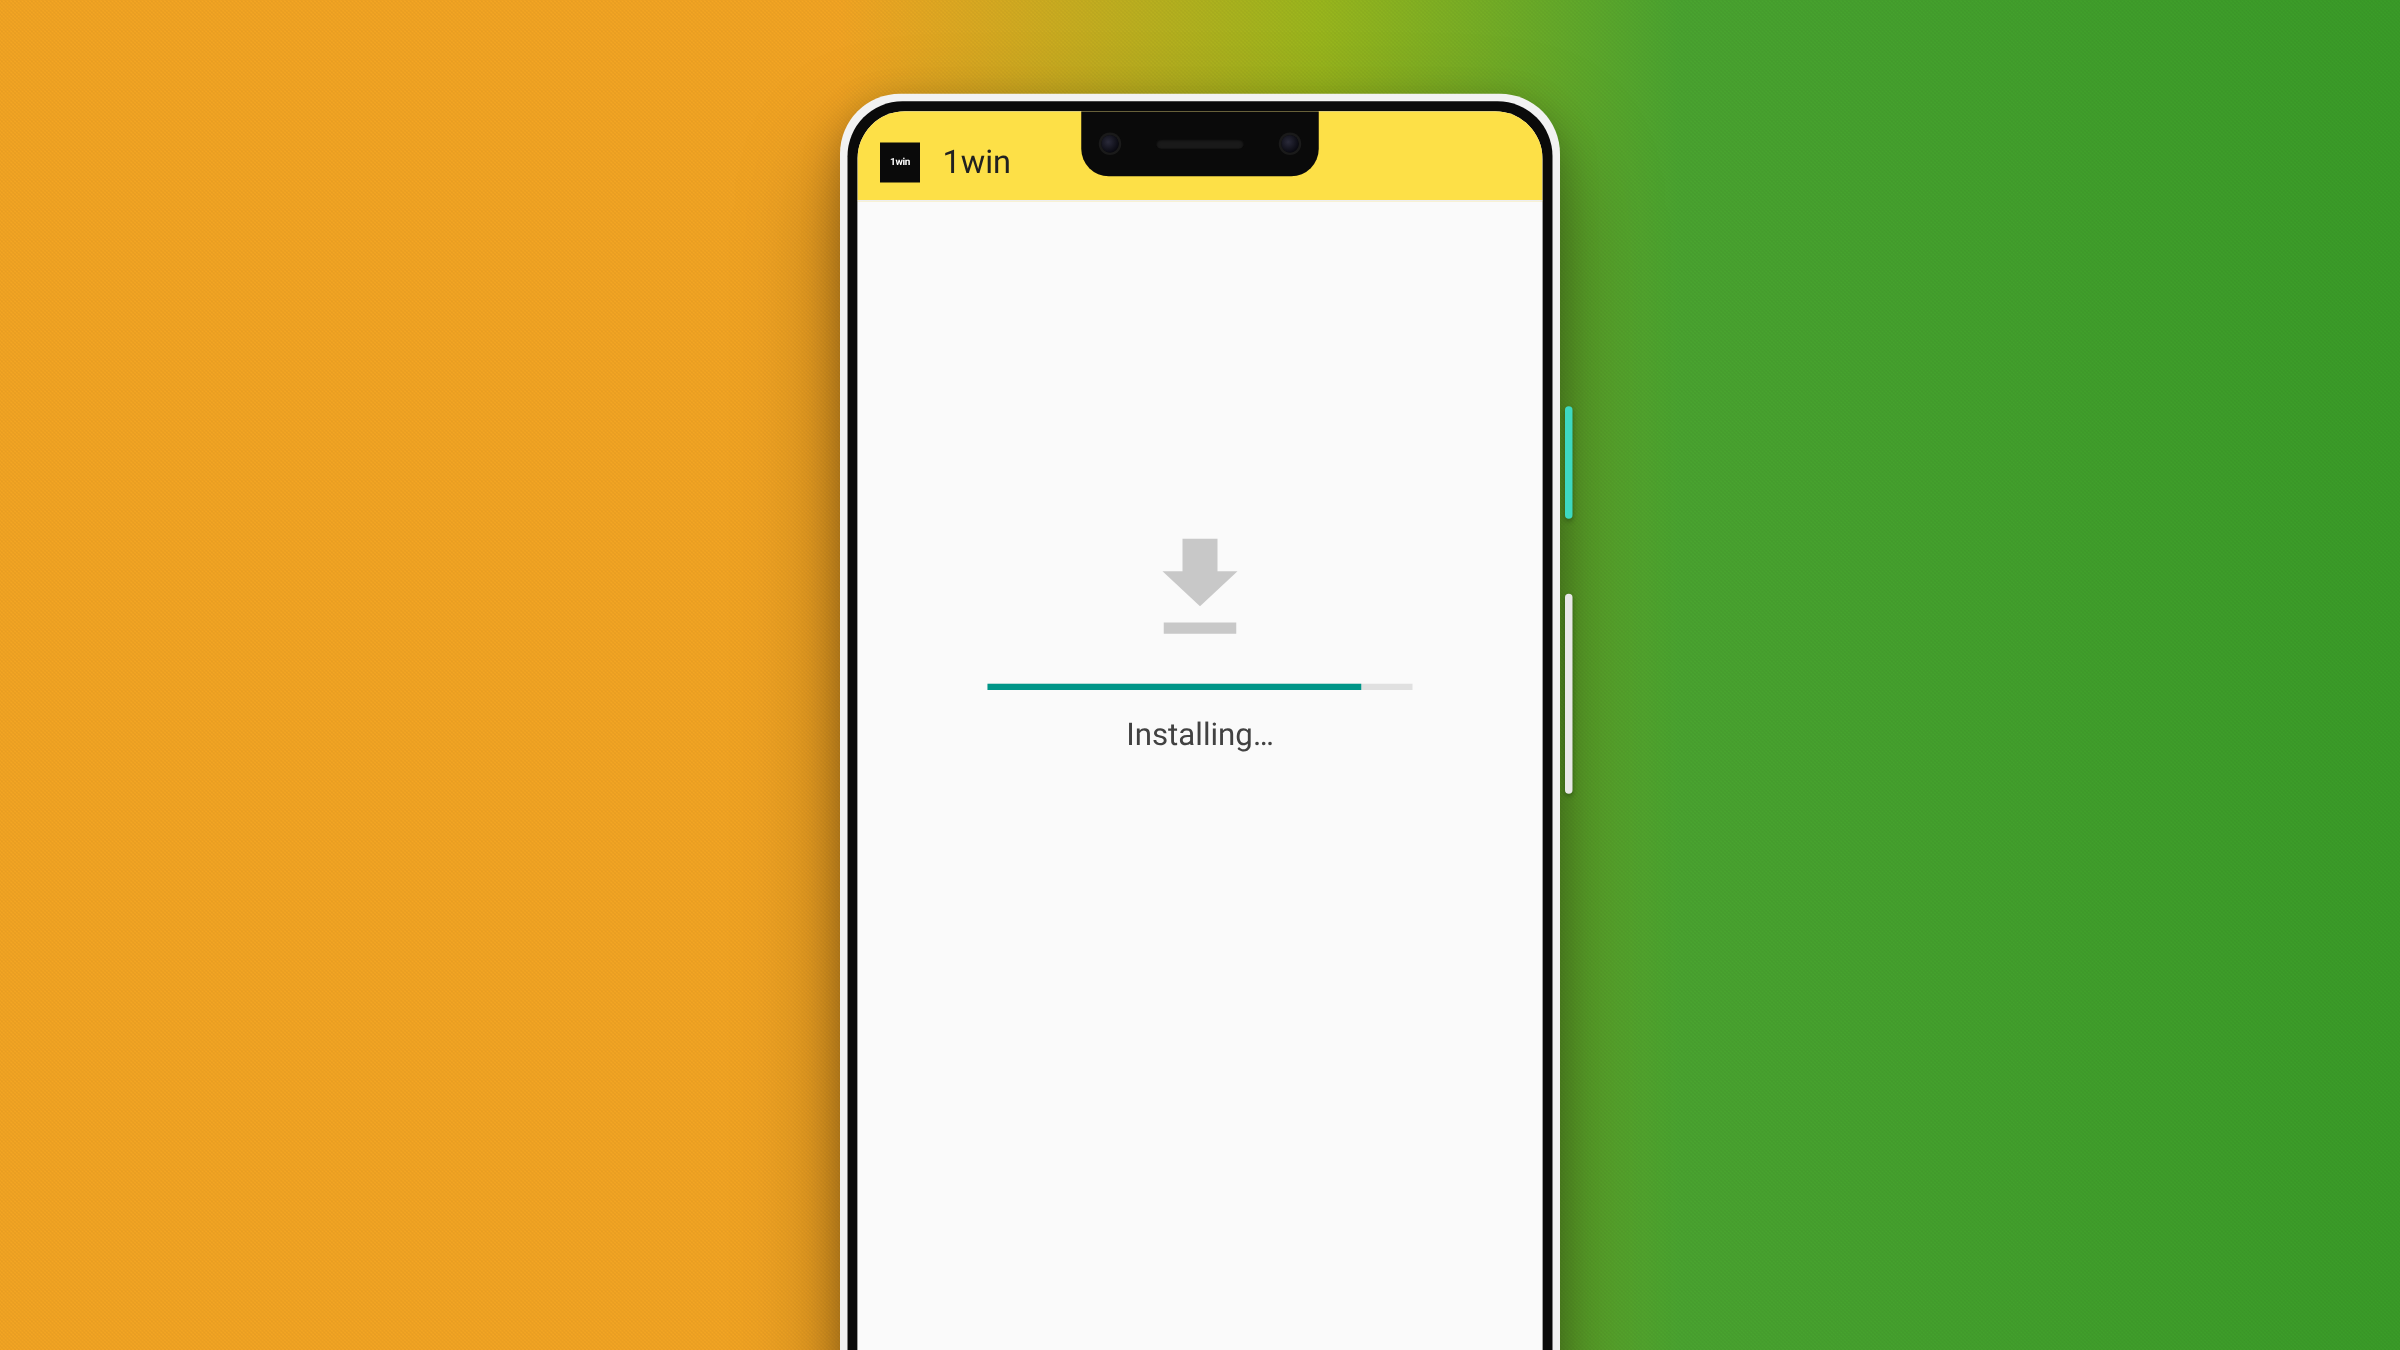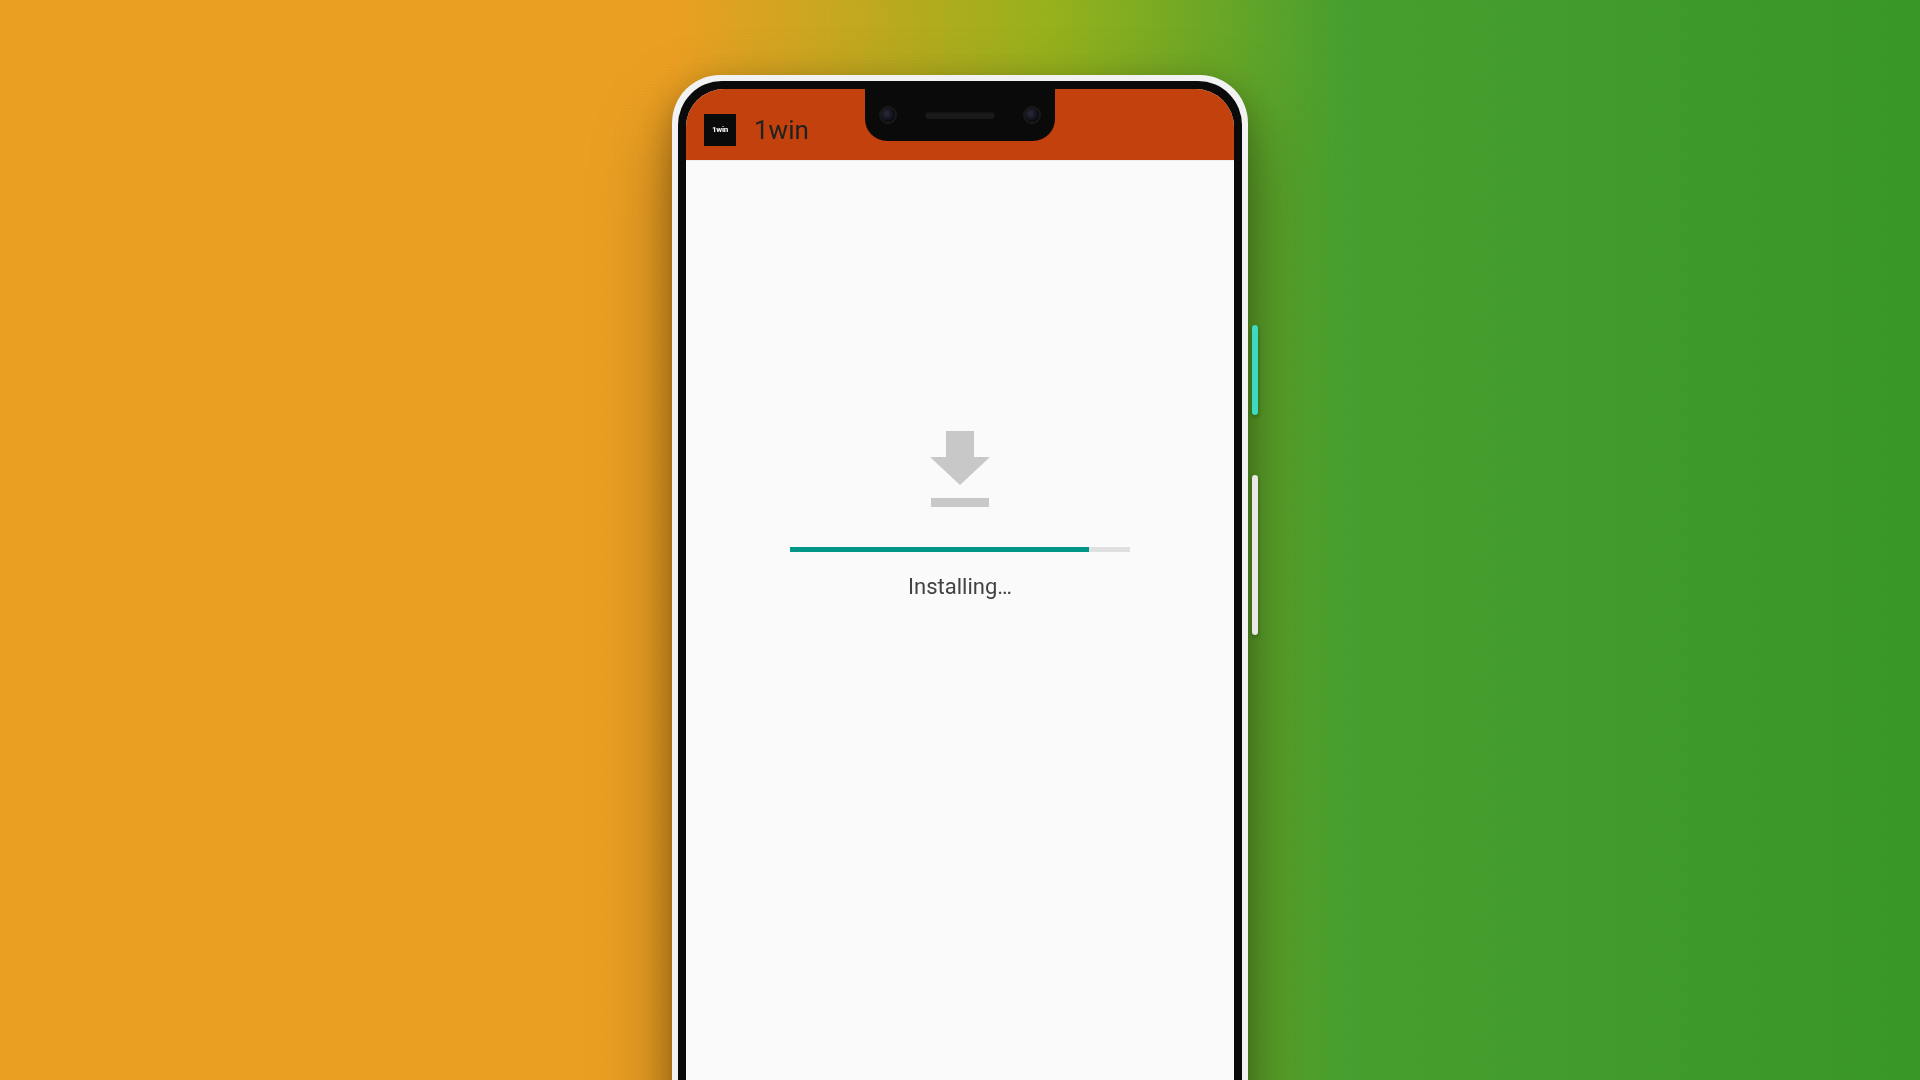--- a/index.html
+++ b/index.html
@@ -121,21 +121,21 @@
       border-radius: 4px;
       box-shadow: inset 0 1px 2px rgba(0,0,0,0.8);
     }
     
     .header-bar {
       position: absolute;
       top: 0;
       left: 0;
       right: 0;
       height: 72px;
-      background: #c2410c;
+      background: #fde047;
       border-bottom: 1px solid #eee;
       display: flex;
       align-items: center;
       padding: 20px 18px 10px 18px;
       gap: 18px;
       z-index: 10;
     }
     
     .app-icon {
       width: 32px;
@@ -225,21 +225,21 @@
     
     .progress-fill {
       position: absolute;
       left: 0;
       top: 0;
       height: 100%;
       background: #009688;
     }
     
     .status-text {
-      font-size: 22px;
+      font-size: 25px;
       color: #424242;
       font-weight: 400;
     }
     
     .viewport-crop {
       position: absolute;
       inset: 0;
       overflow: hidden;
     }
   </style>

